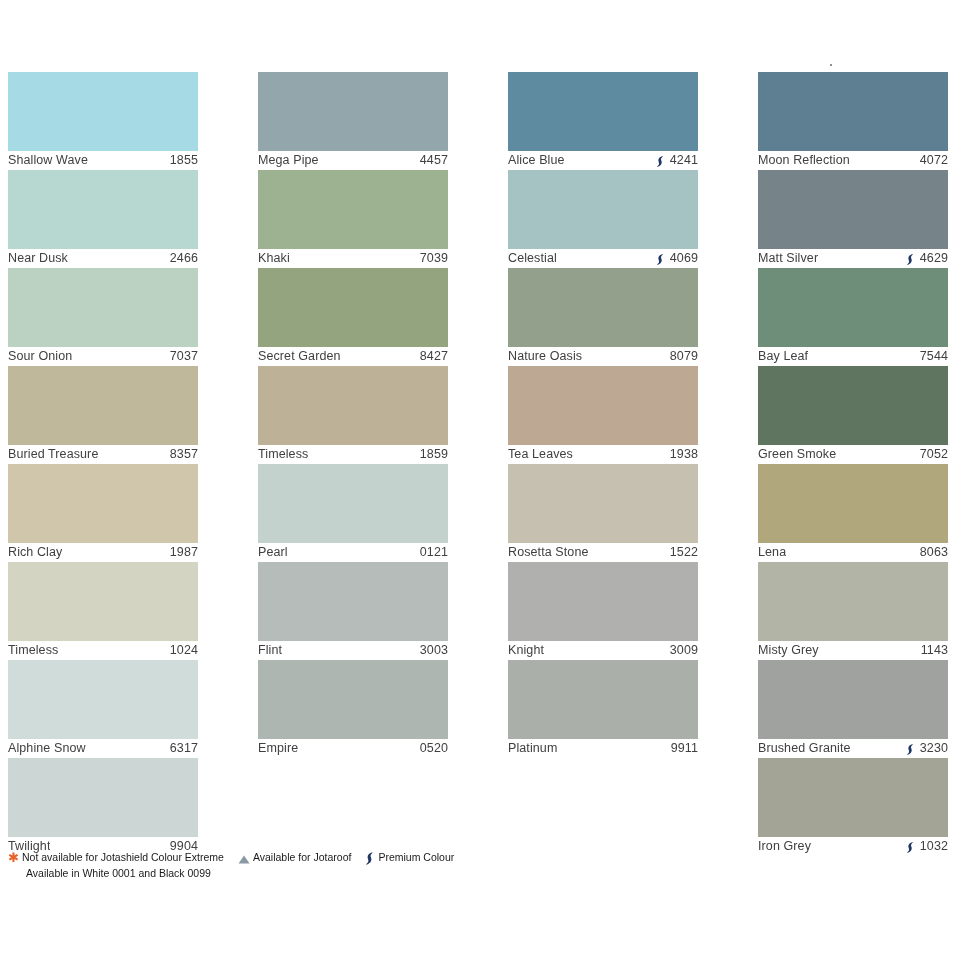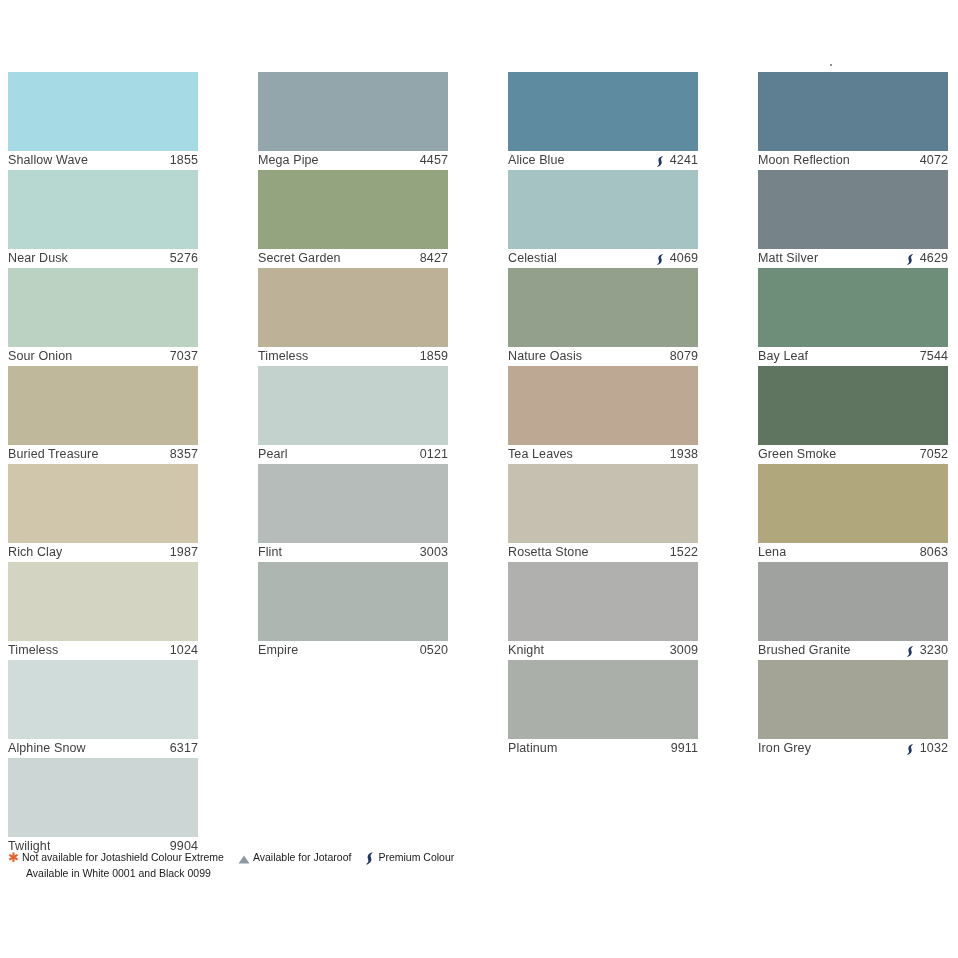--- a/index.html
+++ b/index.html
@@ -149,21 +149,21 @@
             <span class="cap-right">
               <span class="cap-code">1855</span>
             </span>
           </div>
         </div>
         <div class="swatch-cell">
           <div class="chip" style="background: rgb(183, 216, 208);"></div>
           <div class="caption">
             <span class="cap-name">Near Dusk</span>
             <span class="cap-right">
-              <span class="cap-code">5276</span>
+              <span class="cap-code">2466</span>
             </span>
           </div>
         </div>
         <div class="swatch-cell">
           <div class="chip" style="background: rgb(187, 210, 194);"></div>
           <div class="caption">
             <span class="cap-name">Sour Onion</span>
             <span class="cap-right">
               <span class="cap-code">7037</span>
             </span>
@@ -215,20 +215,29 @@
           </div>
         </div>
       </div>
       <div class="col">
         <div class="swatch-cell">
           <div class="chip" style="background: rgb(147, 166, 171);"></div>
           <div class="caption">
             <span class="cap-name">Mega Pipe</span>
             <span class="cap-right">
               <span class="cap-code">4457</span>
+            </span>
+          </div>
+        </div>
+        <div class="swatch-cell">
+          <div class="chip" style="background: rgb(156, 178, 145);"></div>
+          <div class="caption">
+            <span class="cap-name">Khaki</span>
+            <span class="cap-right">
+              <span class="cap-code">7039</span>
             </span>
           </div>
         </div>
         <div class="swatch-cell">
           <div class="chip" style="background: rgb(147, 164, 126);"></div>
           <div class="caption">
             <span class="cap-name">Secret Garden</span>
             <span class="cap-right">
               <span class="cap-code">8427</span>
             </span>
@@ -381,20 +390,29 @@
               <span class="cap-code">7052</span>
             </span>
           </div>
         </div>
         <div class="swatch-cell">
           <div class="chip" style="background: rgb(176, 168, 124);"></div>
           <div class="caption">
             <span class="cap-name">Lena</span>
             <span class="cap-right">
               <span class="cap-code">8063</span>
+            </span>
+          </div>
+        </div>
+        <div class="swatch-cell">
+          <div class="chip" style="background: rgb(178, 181, 166);"></div>
+          <div class="caption">
+            <span class="cap-name">Misty Grey</span>
+            <span class="cap-right">
+              <span class="cap-code">1143</span>
             </span>
           </div>
         </div>
         <div class="swatch-cell">
           <div class="chip" style="background: rgb(160, 162, 160);"></div>
           <div class="caption">
             <span class="cap-name">Brushed Granite</span>
             <span class="cap-right">
               <span class="premium-icon"><svg viewBox="0 0 10 13" width="9" height="13" aria-hidden="true">
                   <path d="M6.6 0.6 C4.2 1.3 2.6 3.1 2.6 5.2 C2.6 6.6 3.4 7.5 3.4 8.7 C3.4 10.1 2.3 11.2 0.9 12.4 L2.2 12.4 C4.6 11.4 6.4 9.6 6.4 7.4 C6.4 6.1 5.6 5.2 5.6 4.1 C5.6 2.8 6.6 1.8 7.9 0.6 Z" fill="#1f3864"></path>

